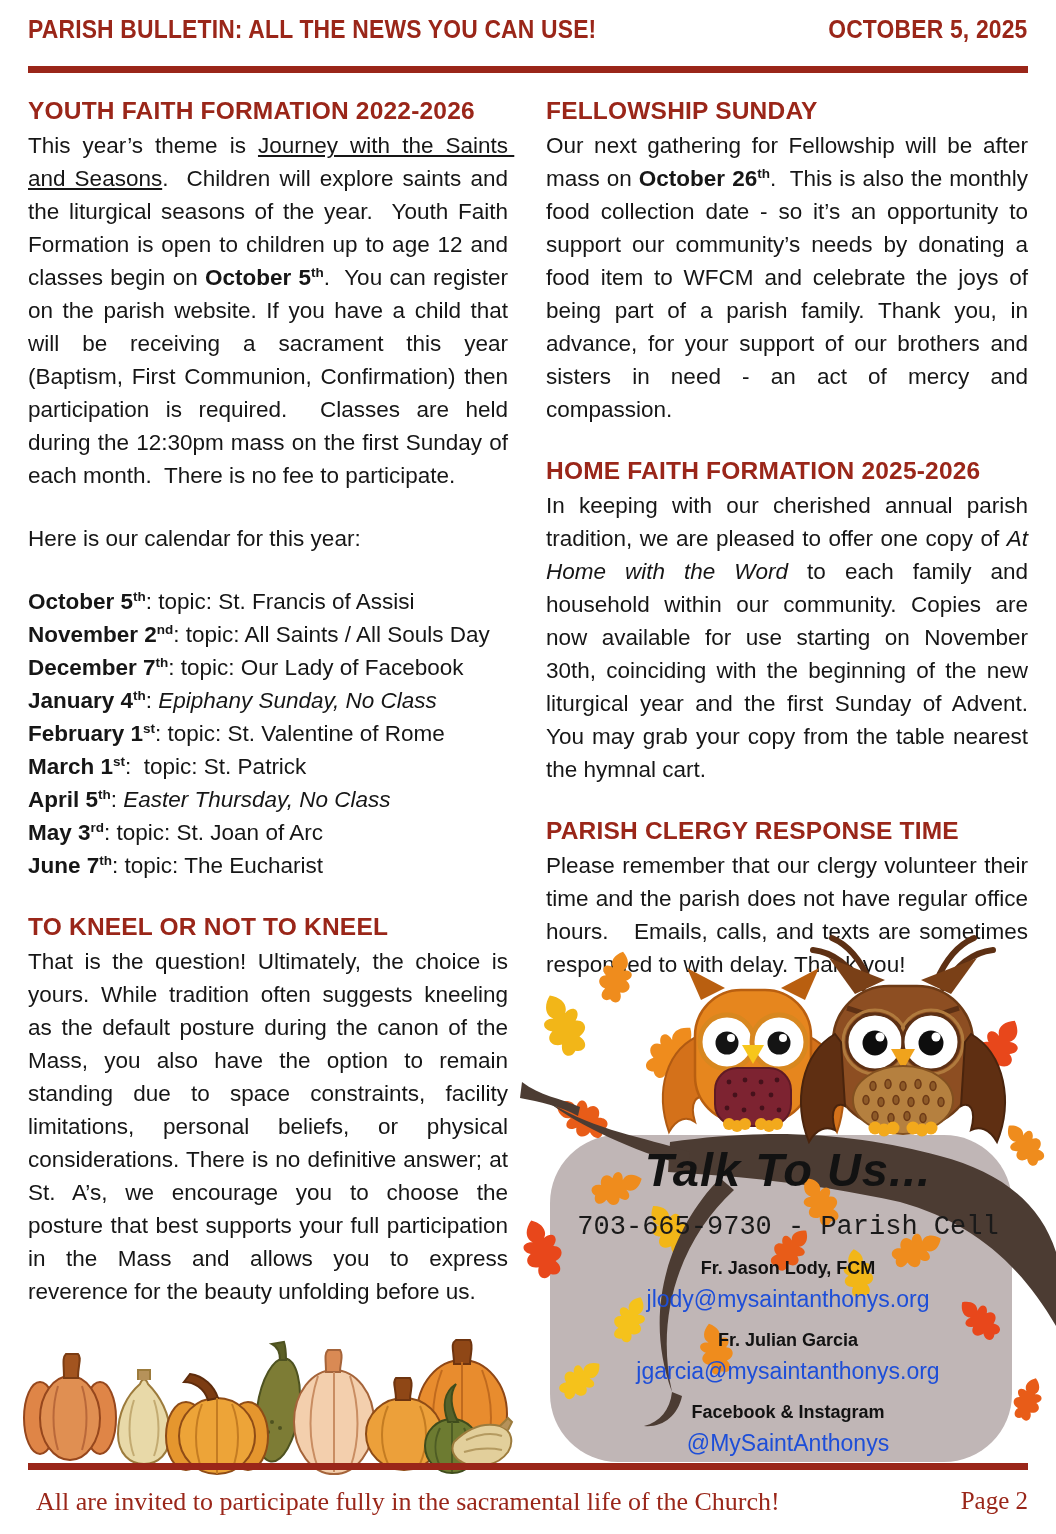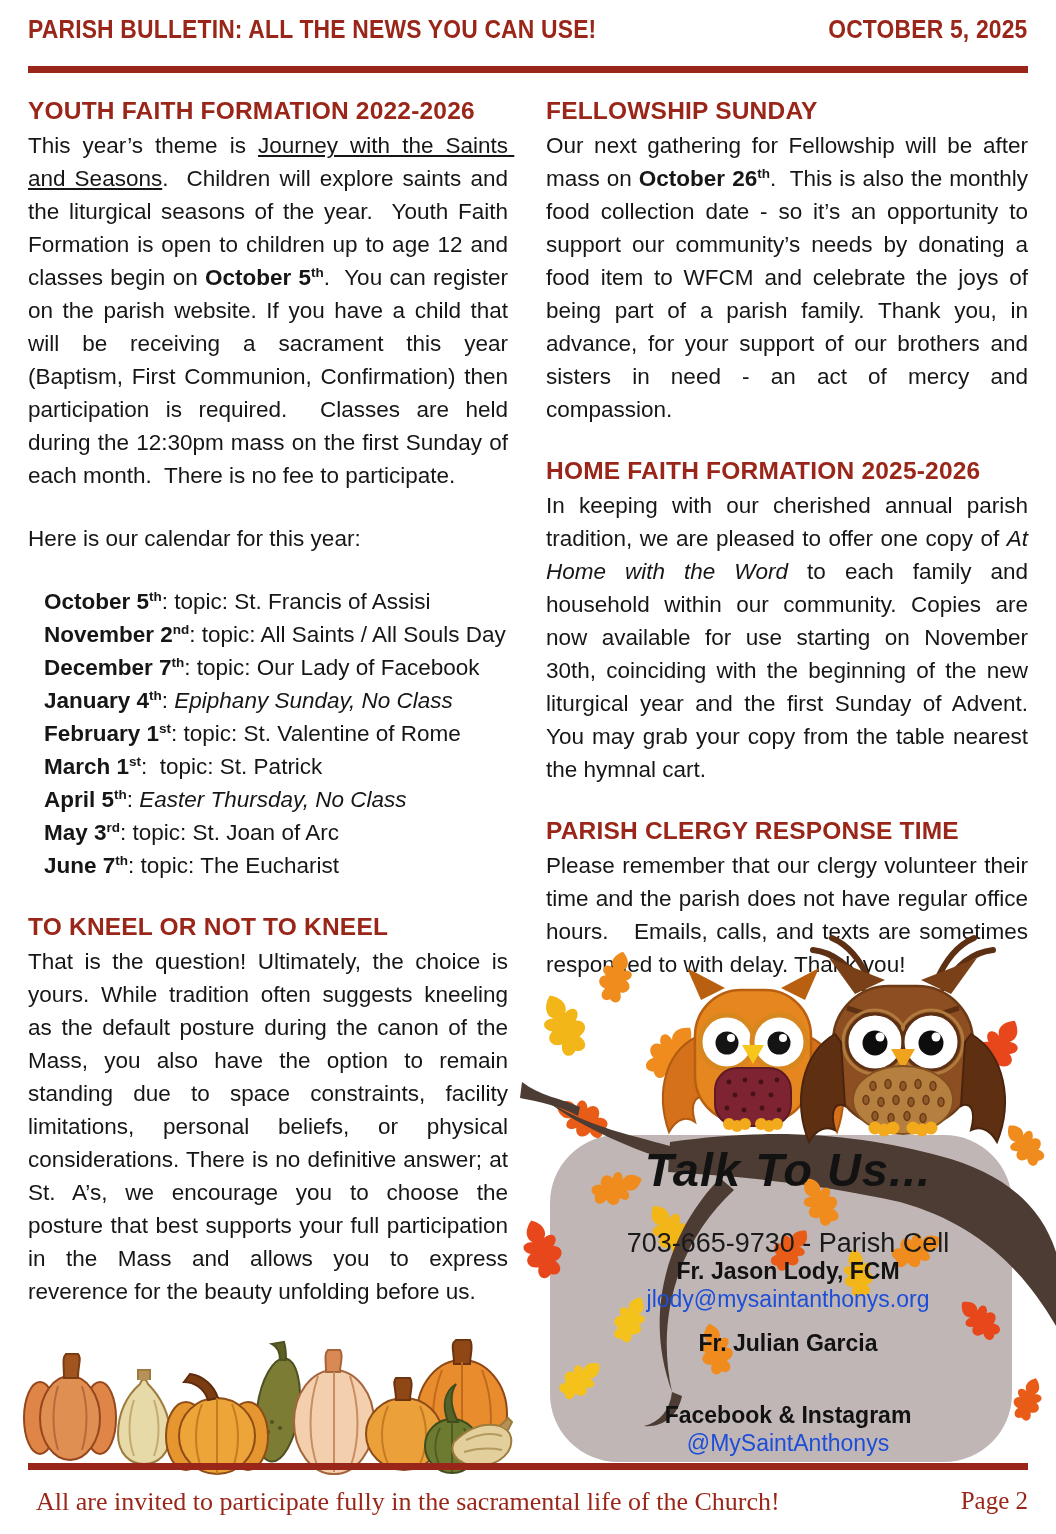--- a/index.html
+++ b/index.html
@@ -14,37 +14,37 @@
   .rule-top{top:66px;}
   .rule-bottom{top:1463px;}
   
   .col{position:absolute;top:96px;font-size:22.5px;line-height:33px;}
   .col-left{left:28px;width:480px;}
   .col-right{left:546px;width:482px;}
   h2.sec{font-size:24.5px;line-height:30px;margin:0 0 3px 0;color:#9a2619;
          font-weight:bold;letter-spacing:.2px;}
   .para{margin:0 0 30px 0;text-align:justify;white-space:pre-wrap;}
   .intro{margin:0 0 30px 0;}
-  .cal{margin:0 0 30px 16px;}
+  .cal{margin:0 0 30px 0;}
   .cal-line{white-space:pre-wrap;}
   sup{font-size:60%;line-height:0;vertical-align:super;}
   
   .ftr{position:absolute;top:1487px;font-size:24px;color:#9a2619;}
   .ftr-left{left:36px;font-family:"Liberation Serif",serif;font-size:26px;}
   .ftr-right{right:28px;font-family:"Liberation Serif",serif;font-size:25px;}
   
   .pumpkins{position:absolute;left:22px;top:1330px;width:492px;height:148px;}
   
   .owlbox{position:absolute;left:520px;top:930px;width:536px;height:535px;}
   .owlbox svg{position:absolute;left:0;top:0;}
   .boxline{position:absolute;left:30px;right:30px;text-align:center;}
   .talk-title{top:212px;font-size:47px;font-weight:bold;font-style:italic;color:#121212;
               letter-spacing:1px;}
-  .talk-phone{top:298px;font-size:27px;font-family:Liberation Sans, sans-serif;color:#1a1a1a;}
-  .c-name{font-size:23px;font-weight:bold;color:#121212;}
+  .talk-phone{top:282px;font-size:27px;font-family:Liberation Mono, monospace;color:#1a1a1a;}
+  .c-name{font-size:18px;font-weight:bold;color:#121212;}
   .c-mail{font-size:23px;color:#1d4ed8;}
   .n1{top:328px;} .m1{top:356px;} .n2{top:400px;} .m2{top:428px;}
   .soc{top:472px;} .hand{top:500px;}
 </style>
 </head>
 <body>
 
 <div class="hdr hdr-left">PARISH BULLETIN: ALL THE NEWS YOU CAN USE!</div>
 <div class="hdr hdr-right">OCTOBER 5, 2025</div>
 <div class="rule rule-top"></div>
@@ -203,20 +203,21 @@
       <use href="#leaf" transform="translate(460,390) rotate(-45) scale(1.2)" fill="#e8471b"></use>
       <use href="#leaf" transform="translate(508,470) rotate(20) scale(1.1)" fill="#e85c18"></use>
       <use href="#leaf" transform="translate(60,450) rotate(50) scale(1.2)" fill="#f5c21b"></use>
     </g>
   </svg>
   <div class="boxline talk-title">Talk To Us...</div>
   <div class="boxline talk-phone">703-665-9730 - Parish Cell</div>
   <div class="boxline c-name n1">Fr. Jason Lody, FCM</div>
   <div class="boxline c-mail m1">jlody@mysaintanthonys.org</div>
   <div class="boxline c-name n2">Fr. Julian Garcia</div>
+  <div class="boxline c-mail m2">jgarcia@mysaintanthonys.org</div>
   <div class="boxline c-name soc">Facebook &amp; Instagram</div>
   <div class="boxline c-mail hand">@MySaintAnthonys</div>
 </div>
 
 <svg class="pumpkins" viewBox="0 0 492 148">
 
   <g stroke-width="2">
     <ellipse cx="18" cy="88" rx="16" ry="36" fill="#df8547" stroke="#96471d"></ellipse>
     <ellipse cx="78" cy="88" rx="16" ry="36" fill="#df8547" stroke="#96471d"></ellipse>
     <ellipse cx="48" cy="88" rx="30" ry="42" fill="#e08f52" stroke="#96471d"></ellipse>

